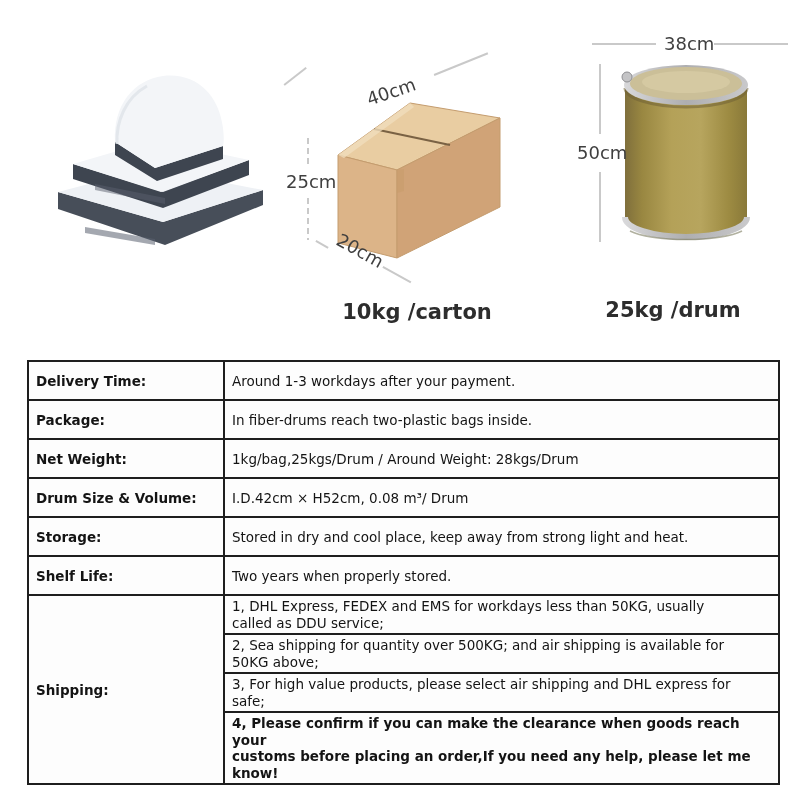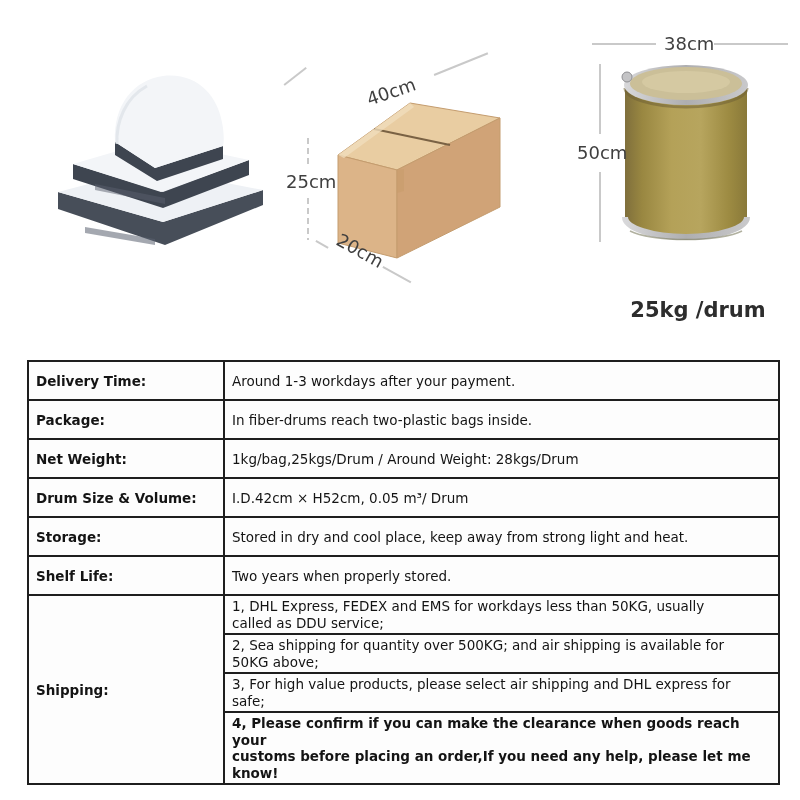--- a/index.html
+++ b/index.html
@@ -78,20 +78,21 @@
 
   <div class="dim" style="left:366px;top:81px;transform:rotate(-19deg)">40cm</div>
   <div class="gline" style="left:434px;top:74px;width:58px;height:1.5px;transform:rotate(-22deg);transform-origin:left center"></div>
   <div class="gline" style="left:284px;top:84px;width:28px;height:1.5px;transform:rotate(-38deg);transform-origin:left center"></div>
   <div class="dim" style="left:286px;top:171px">25cm</div>
   <div class="gline dash" style="left:307px;top:138px;width:1.5px;height:28px"></div>
   <div class="gline dash" style="left:307px;top:198px;width:1.5px;height:42px"></div>
   <div class="dim" style="left:335px;top:240px;transform:rotate(29deg)">20cm</div>
   <div class="gline" style="left:316px;top:240px;width:14px;height:1.5px;transform:rotate(29deg);transform-origin:left center"></div>
   <div class="gline" style="left:383px;top:266px;width:32px;height:1.5px;transform:rotate(29deg);transform-origin:left center"></div>
+  <div class="caption" style="left:332px;top:300px">10kg /carton</div>
 
   <svg class="abs" style="left:620px;top:55px" width="132" height="202" viewBox="0 0 132 202">
     <defs>
       <linearGradient id="drumBody" x1="0" y1="0" x2="1" y2="0">
         <stop offset="0" stop-color="#7f6f3c"></stop>
         <stop offset="0.14" stop-color="#998741"></stop>
         <stop offset="0.38" stop-color="#b4a158"></stop>
         <stop offset="0.62" stop-color="#b7a55e"></stop>
         <stop offset="0.85" stop-color="#9d8b42"></stop>
         <stop offset="1" stop-color="#897939"></stop>
@@ -115,21 +116,21 @@
       <circle cx="7" cy="22" r="5" fill="#c4c4c6" stroke="#8f8f92" stroke-width="1"></circle>
     </g>
   </svg>
 
   <div class="dim" style="left:664px;top:33px">38cm</div>
   <div class="gline" style="left:592px;top:43px;width:64px;height:1.5px"></div>
   <div class="gline" style="left:714px;top:43px;width:74px;height:1.5px"></div>
   <div class="dim" style="left:577px;top:142px">50cm</div>
   <div class="gline" style="left:599px;top:64px;width:1.5px;height:70px"></div>
   <div class="gline" style="left:599px;top:172px;width:1.5px;height:70px"></div>
-  <div class="caption" style="left:613px;top:298px">25kg /drum</div>
+  <div class="caption" style="left:588px;top:298px">25kg /drum</div>
 
   <div class="spec-wrap">
     <table class="spec">
       <colgroup>
           <col class="c1">
           <col class="c2">
         </colgroup>
       <tbody>
           <tr class="r">
         <td class="lbl">Delivery Time:</td>
@@ -138,21 +139,21 @@
       <tr class="r">
         <td class="lbl">Package:</td>
         <td class="val">In fiber-drums reach two-plastic bags inside.</td>
       </tr>
       <tr class="r">
         <td class="lbl">Net Weight:</td>
         <td class="val">1kg/bag,25kgs/Drum / Around Weight: 28kgs/Drum</td>
       </tr>
       <tr class="r">
         <td class="lbl">Drum Size &amp; Volume:</td>
-        <td class="val">I.D.42cm × H52cm, 0.05 m³/ Drum</td>
+        <td class="val">I.D.42cm × H52cm, 0.08 m³/ Drum</td>
       </tr>
       <tr class="r">
         <td class="lbl">Storage:</td>
         <td class="val">Stored in dry and cool place, keep away from strong light and heat.</td>
       </tr>
       <tr class="r">
         <td class="lbl">Shelf Life:</td>
         <td class="val">Two years when properly stored.</td>
       </tr>
       <tr class="s1">

